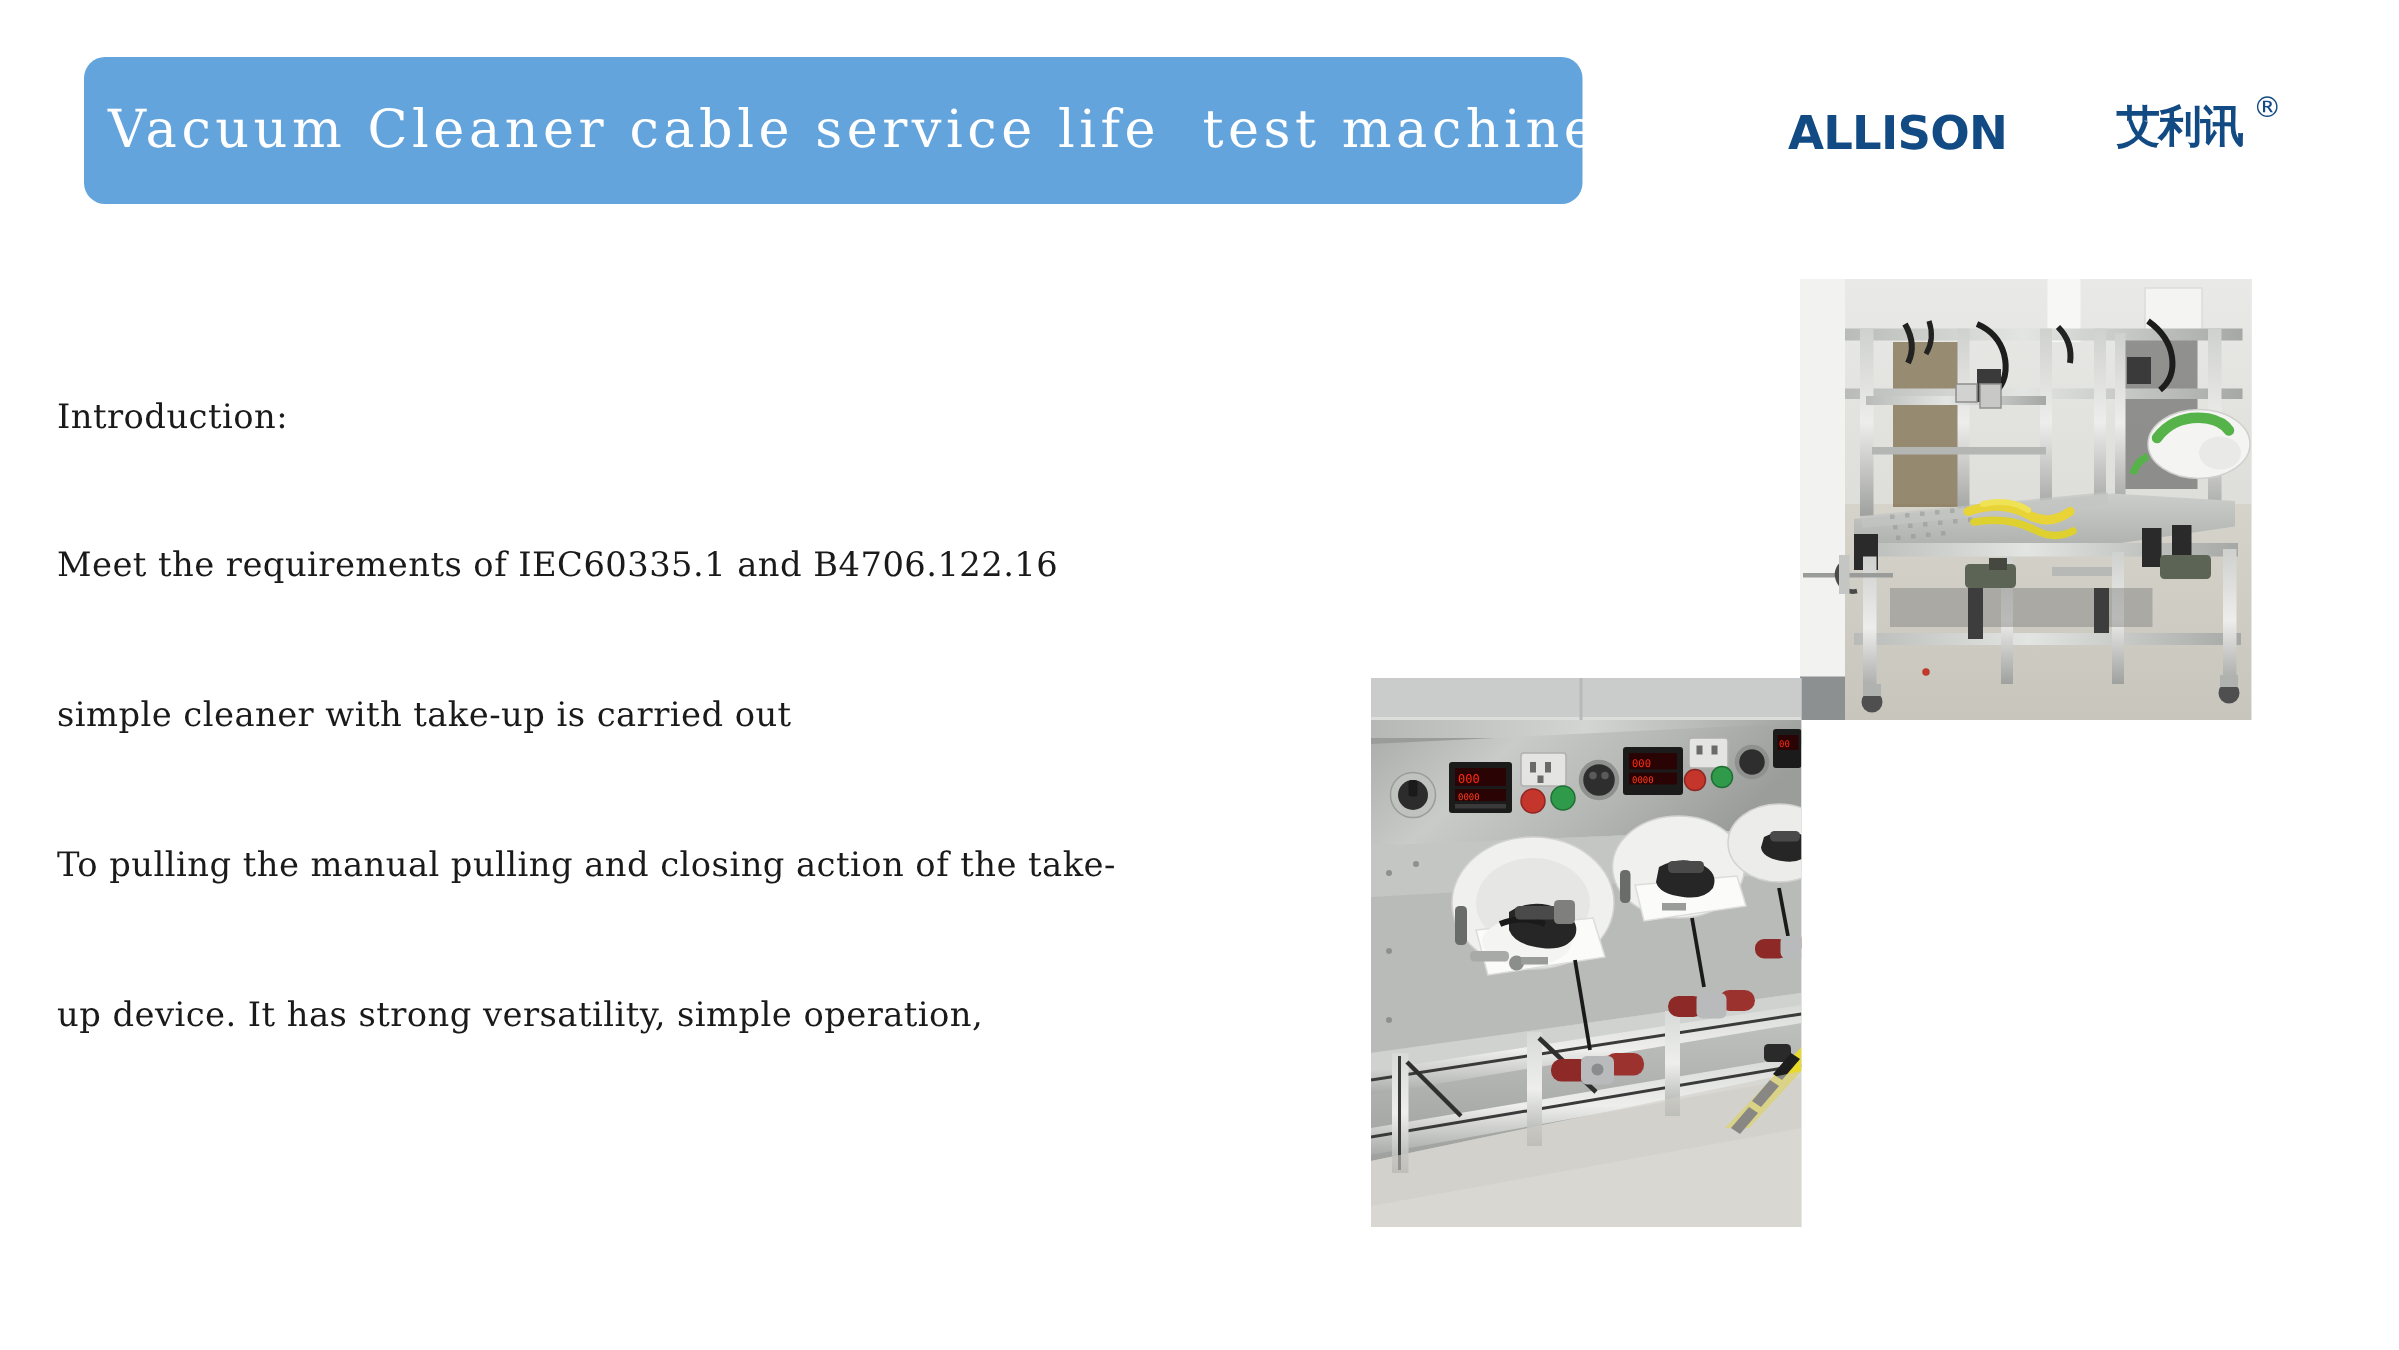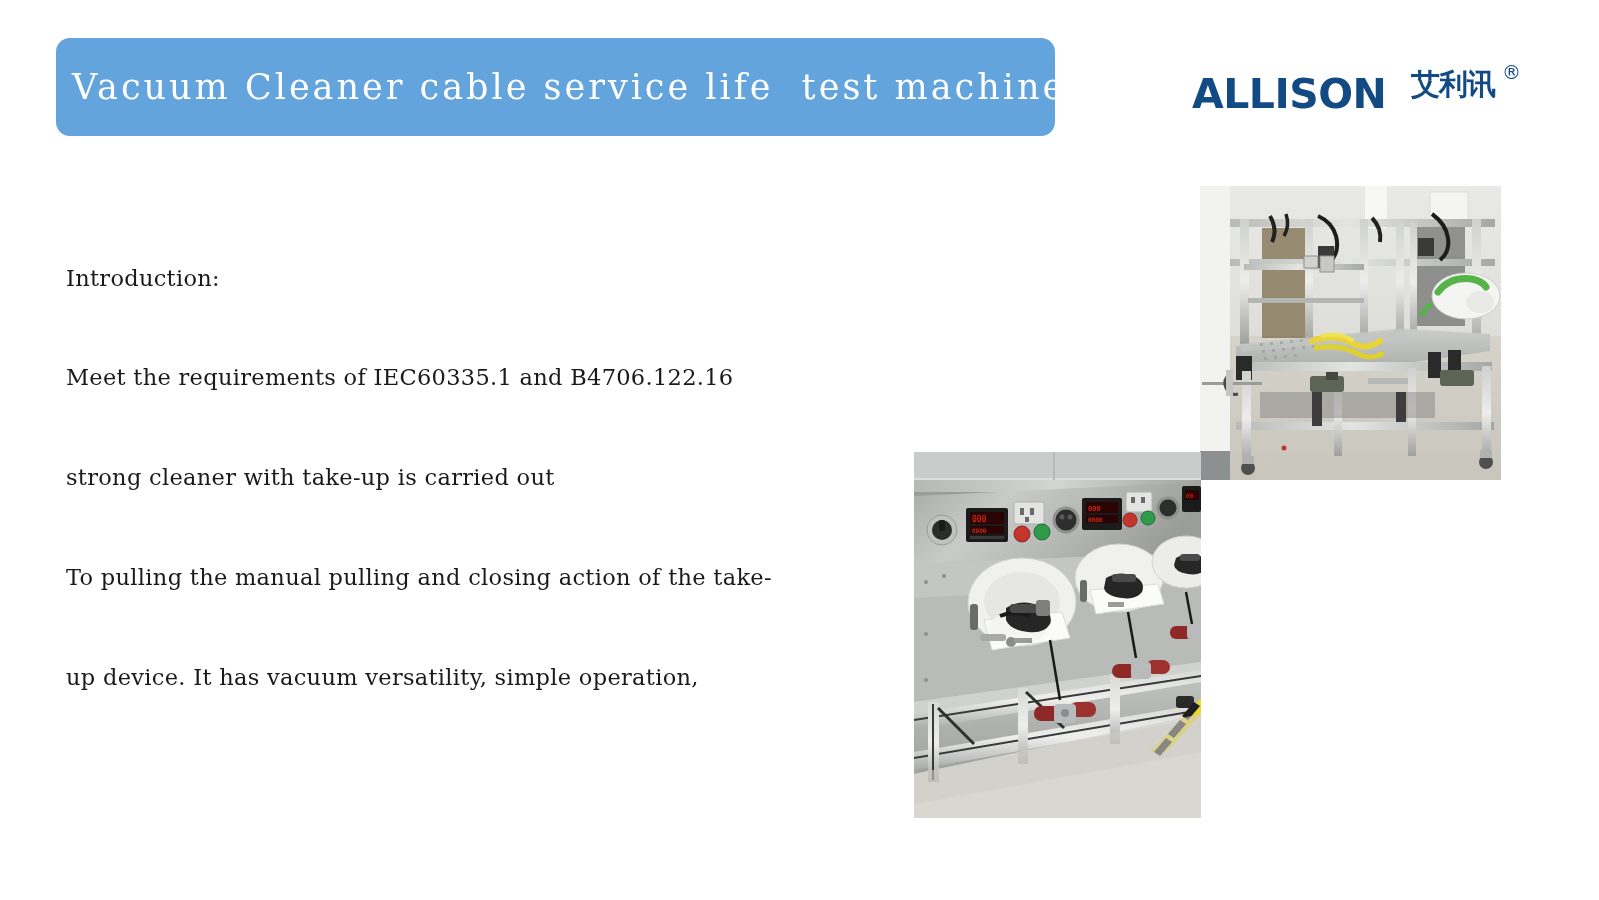--- a/index.html
+++ b/index.html
@@ -30,21 +30,21 @@
   }
 
   
   .logo-wrap{
     position:absolute;left:1192px;top:60px;width:340px;height:80px;
   }
   .logo-latin{
     position:absolute;left:0px;top:14px;
     font-family:"DejaVu Sans", sans-serif;
     font-weight:bold;
-    font-size:41px;
+    font-size:31px;
     letter-spacing:-0.5px;
     color:#124a84;
     line-height:1;
   }
   .logo-cn{
     position:absolute;left:219px;top:10px;
     font-family:"DejaVu Sans", sans-serif;
     font-weight:bold;
     font-size:29px;
     color:#124a84;
@@ -62,21 +62,21 @@
   
   .body-text{
     position:absolute;left:38px;top:195px;width:880px;
     font-family:"DejaVu Serif", serif;
     font-size:22.5px;
     line-height:33.3px;
     color:#1a1a1a;
     letter-spacing:0.3px;
     white-space:pre-wrap;
   }
-  .body-text .ln{display:block;min-height:33.3px;white-space:pre-wrap;margin-left:28px;}
+  .body-text .ln{display:block;min-height:33.3px;white-space:pre-wrap;}
 
   
   .photo{
     position:absolute;
     overflow:hidden;
     background:#d8d8d4;
   }
   .photo-top{left:1200px;top:186px;width:301px;height:294px;}
   .photo-bottom{left:914px;top:452px;width:287px;height:366px;}
   .photo svg{display:block;width:100%;height:100%;}
@@ -92,23 +92,23 @@
 
   <div class="logo-wrap">
     <span class="logo-latin">ALLISON</span>
     <span class="logo-cn">艾利讯</span>
     <span class="logo-reg">®</span>
   </div>
 
   <div class="body-text">
     <span class="ln">Introduction:</span>
     <span class="ln">Meet the requirements of IEC60335.1 and B4706.122.16</span>
-    <span class="ln">strong cleaner with take-up is carried out</span>
+    <span class="ln">simple cleaner with take-up is carried out</span>
     <span class="ln">To pulling the manual pulling and closing action of the take-</span>
-    <span class="ln">up device. It has vacuum versatility, simple operation,</span>
+    <span class="ln">up device. It has strong versatility, simple operation,</span>
     
     
     
     
     
     
     
     
     
     

